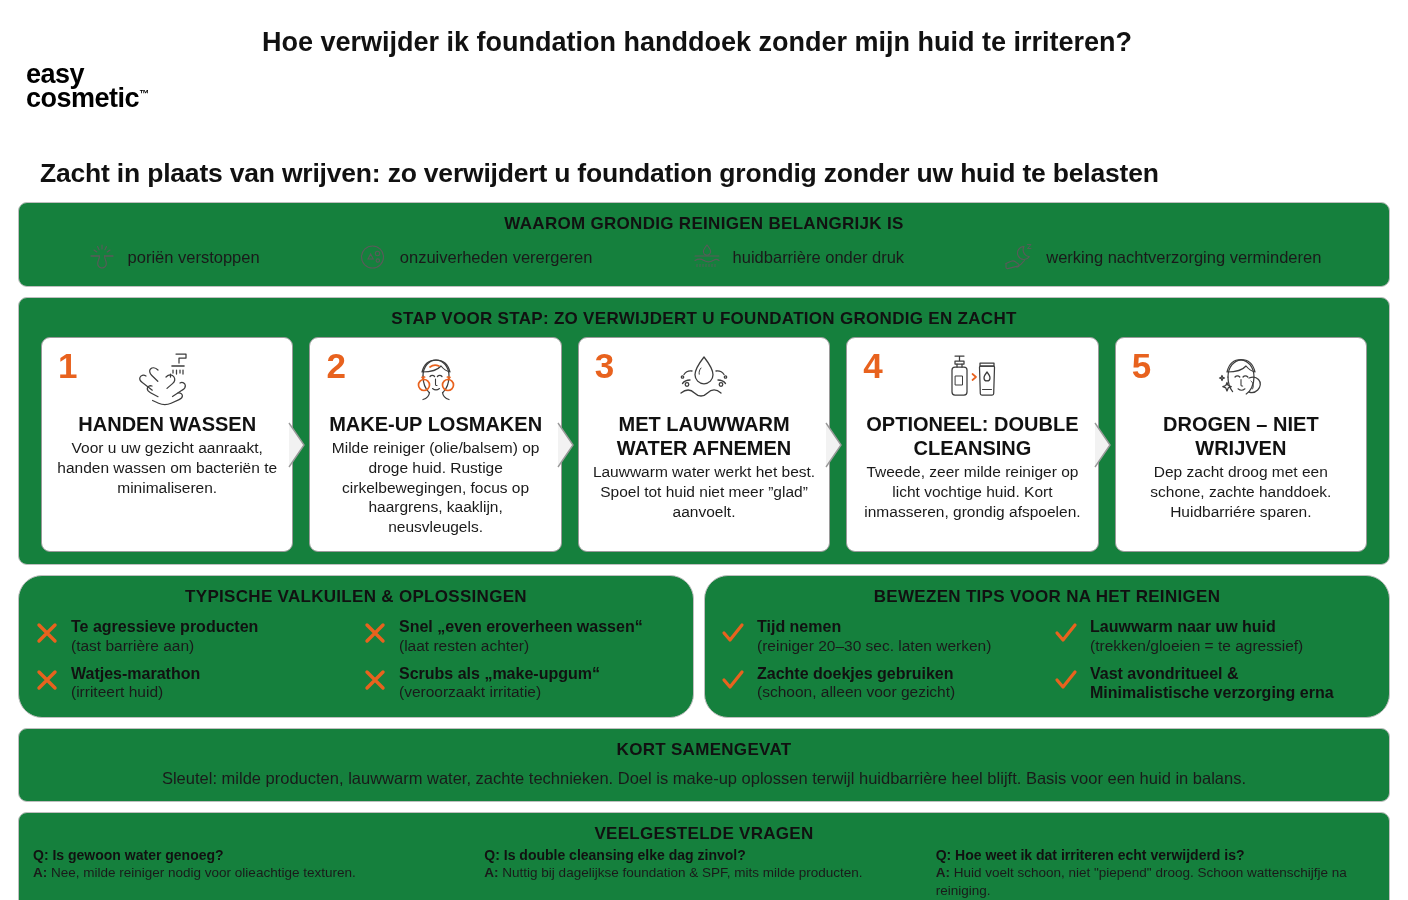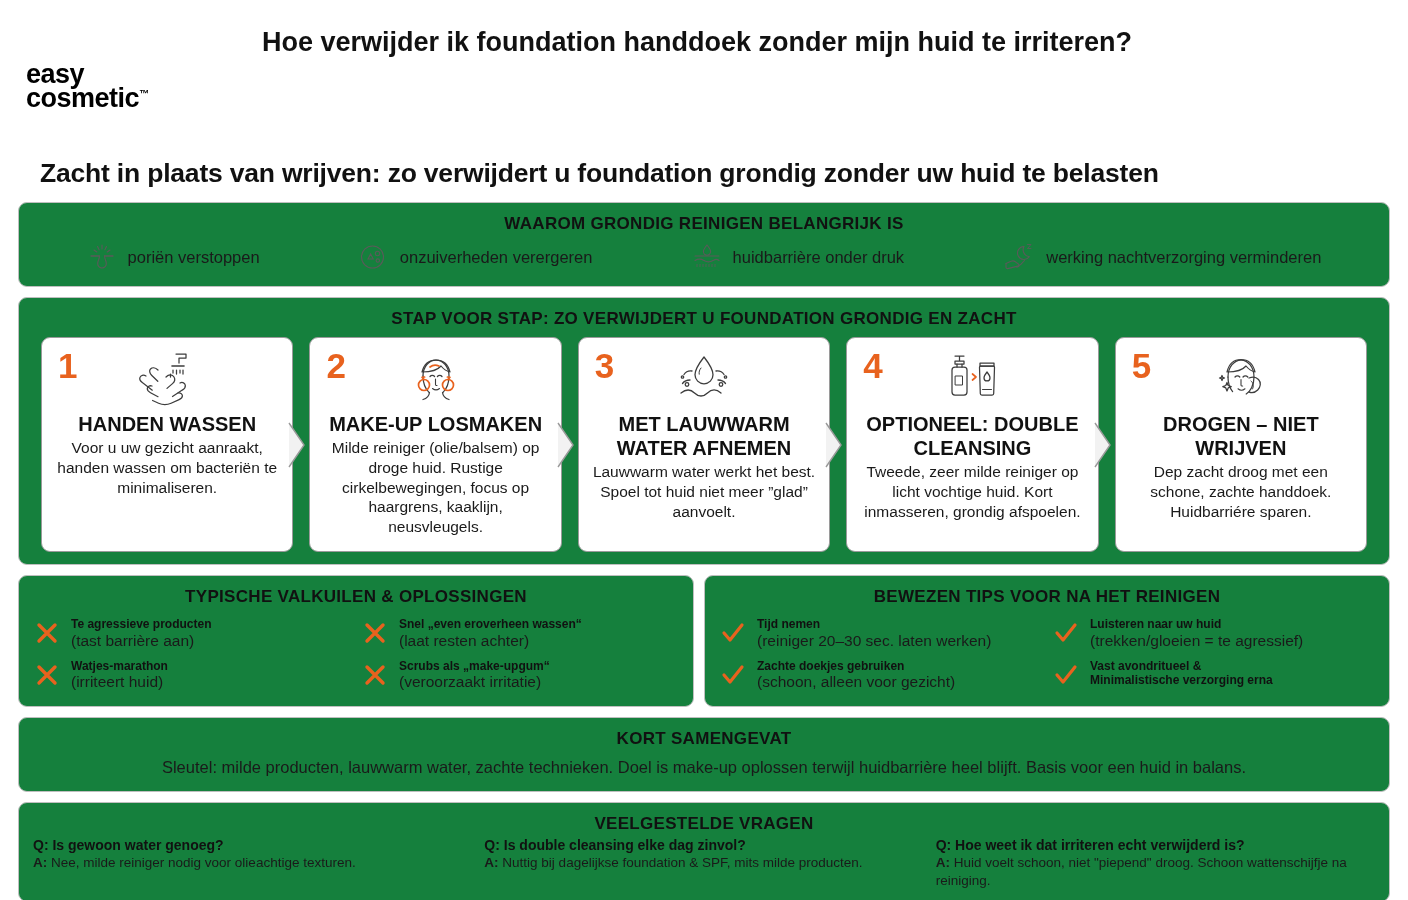--- a/index.html
+++ b/index.html
@@ -79,30 +79,30 @@
     font-size: 15.5px; color: #1a1a1a; text-align: center;
     line-height: 1.28; margin-top: 2px;
   }
   .chevron {
     position: absolute; right: -5px; top: 50%; transform: translateY(-50%);
     z-index: 3; width: 18px; height: 46px;
   }
 
   
   .two-col { display: flex; gap: 10px; margin: 0 18px 10px 18px; }
-  .two-col > .panel { flex: 1 1 0; margin: 0; }
+  .two-col > .panel { flex: 1 1 0; margin: 0; border-radius: 24px; }
   .two-col > .panel:first-child { flex: 0 0 676px; }
   .list-grid {
     display: grid; grid-template-columns: 1fr 1fr;
     gap: 8px 14px; padding: 2px 16px 14px 16px;
   }
   .li { display: flex; gap: 10px; align-items: flex-start; }
   .li .mark { flex: 0 0 26px; padding-top: 4px; }
   .li .txt { line-height: 1.22; }
-  .li .t1 { font-size: 12px; font-weight: 700; color: #111; display: block; }
+  .li .t1 { font-size: 16px; font-weight: 700; color: #111; display: block; }
   .li .t2 { font-size: 15.5px; color: #1a1a1a; display: block; }
 
   
   .summary-text {
     text-align: center; font-size: 16.5px; color: #1a1a1a;
     padding: 0 22px 13px 22px; line-height: 1.25;
   }
 
   
   .faq-grid {
@@ -393,21 +393,21 @@
           </span>
         </div>
 
         <div class="li">
           <span class="mark">
             <svg width="24" height="24" viewBox="0 0 24 24" fill="none" stroke="#e8621e" stroke-width="3.2" stroke-linecap="round" stroke-linejoin="round">
                 <path d="M3 12 L9 19 L21 4"></path>
               </svg>
           </span>
           <span class="txt">
-            <span class="t1">Luisteren naar uw huid</span>
+            <span class="t1">Lauwwarm naar uw huid</span>
             <span class="t2">(trekken/gloeien = te agressief)</span>
           </span>
         </div>
 
         <div class="li">
           <span class="mark">
             <svg width="24" height="24" viewBox="0 0 24 24" fill="none" stroke="#e8621e" stroke-width="3.2" stroke-linecap="round" stroke-linejoin="round">
                 <path d="M3 12 L9 19 L21 4"></path>
               </svg>
           </span>

